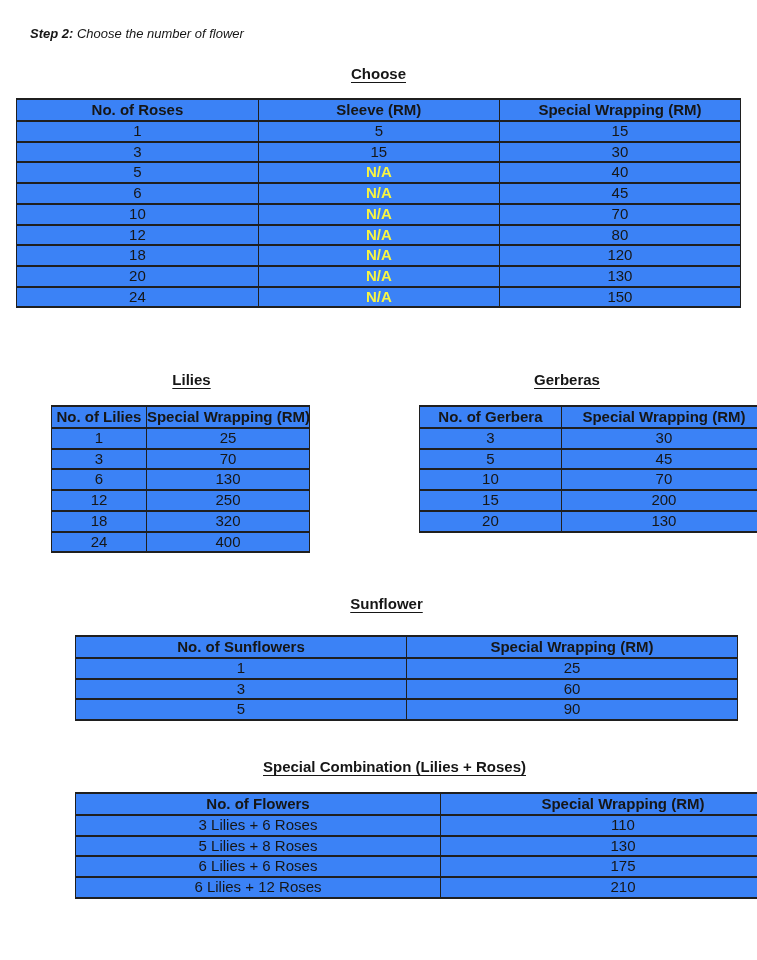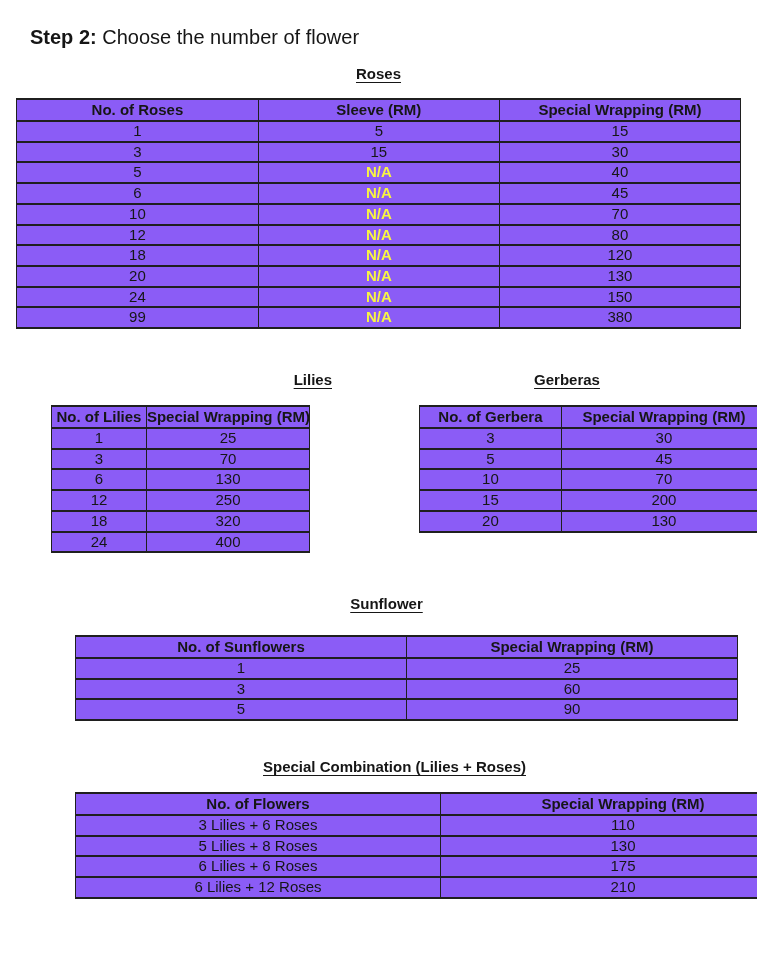--- a/index.html
+++ b/index.html
@@ -14,38 +14,39 @@
     height: 960px;
     position: relative;
     font-family: "Liberation Sans", "DejaVu Sans", sans-serif;
     color: var(--text);
     overflow: hidden;
   }
   .doc-title {
     position: absolute;
     left: 30px;
     top: 26px;
-    font-size: 20px;
+    font-size: 13px;
     white-space: nowrap;
+    font-style: italic;
   }
   .doc-title b { font-weight: bold; }
   .section-heading {
     position: absolute;
     font-size: 15px;
     font-weight: bold;
     text-decoration: underline;
     text-underline-offset: 3px;
     text-align: center;
     white-space: nowrap;
   }
   table.pricing-table {
     position: absolute;
     border-collapse: collapse;
     table-layout: fixed;
-    background: #8b5cf6;
+    background: #3b82f6;
   }
   .pricing-table th, .pricing-table td {
     border: 1.5px solid var(--border);
     border-top-width: 2px;
     border-bottom-width: 2px;
     text-align: center;
     vertical-align: middle;
     font-size: 15px;
     padding: 0;
     overflow: hidden;
@@ -60,35 +61,35 @@
     height: 18.7px;
     line-height: 18.7px;
   }
   .pricing-table td.na {
     color: var(--na-color);
     font-weight: bold;
   }
   
   #roses-heading      { left: 16px;  width: 725px; top: 65px;  }
   #roses-table        { left: 16px;  width: 725px; top: 98px;  }
-  #lilies-heading     { left: 51px;  width: 281px; top: 371px; text-align: right; }
+  #lilies-heading     { left: 51px;  width: 281px; top: 371px; }
   #lilies-table       { left: 51px;  width: 259px; top: 405px; }
   #gerberas-heading   { left: 419px; width: 296px; top: 371px; }
   #gerberas-table     { left: 419px; width: 348px; top: 405px; }
   #sunflower-heading  { left: 55px;  width: 663px; top: 595px; }
   #sunflower-table    { left: 75px;  width: 663px; top: 635px; }
   #special-heading    { left: 63px;  width: 663px; top: 758px; }
   #special-table      { left: 75px;  width: 731px; top: 792px; }
 </style>
 </head>
 <body>
 
 <div class="doc-title"><b>Step 2:</b> <span>Choose the number of flower</span></div>
 
-<div class="section-heading" id="roses-heading">Roses</div>
+<div class="section-heading" id="roses-heading">Choose</div>
 <table class="pricing-table" id="roses-table">
   <colgroup>
       <col style="width:33.4%">
       <col style="width:33.3%">
       <col style="width:33.3%">
     </colgroup>
 <thead>
       <tr>
         <th>No. of Roses</th>
         <th>Sleeve (RM)</th>
@@ -134,25 +135,20 @@
       <tr>
         <td>20</td>
         <td class="na">N/A</td>
         <td>130</td>
       </tr>
       <tr>
         <td>24</td>
         <td class="na">N/A</td>
         <td>150</td>
       </tr>
-      <tr>
-        <td>99</td>
-        <td class="na">N/A</td>
-        <td>380</td>
-      </tr>
     </tbody>
   </table>
 
 <div class="section-heading" id="lilies-heading">Lilies</div>
 <table class="pricing-table" id="lilies-table">
   <colgroup>
       <col style="width:36.8%">
       <col style="width:63.2%">
     </colgroup>
 <thead>

